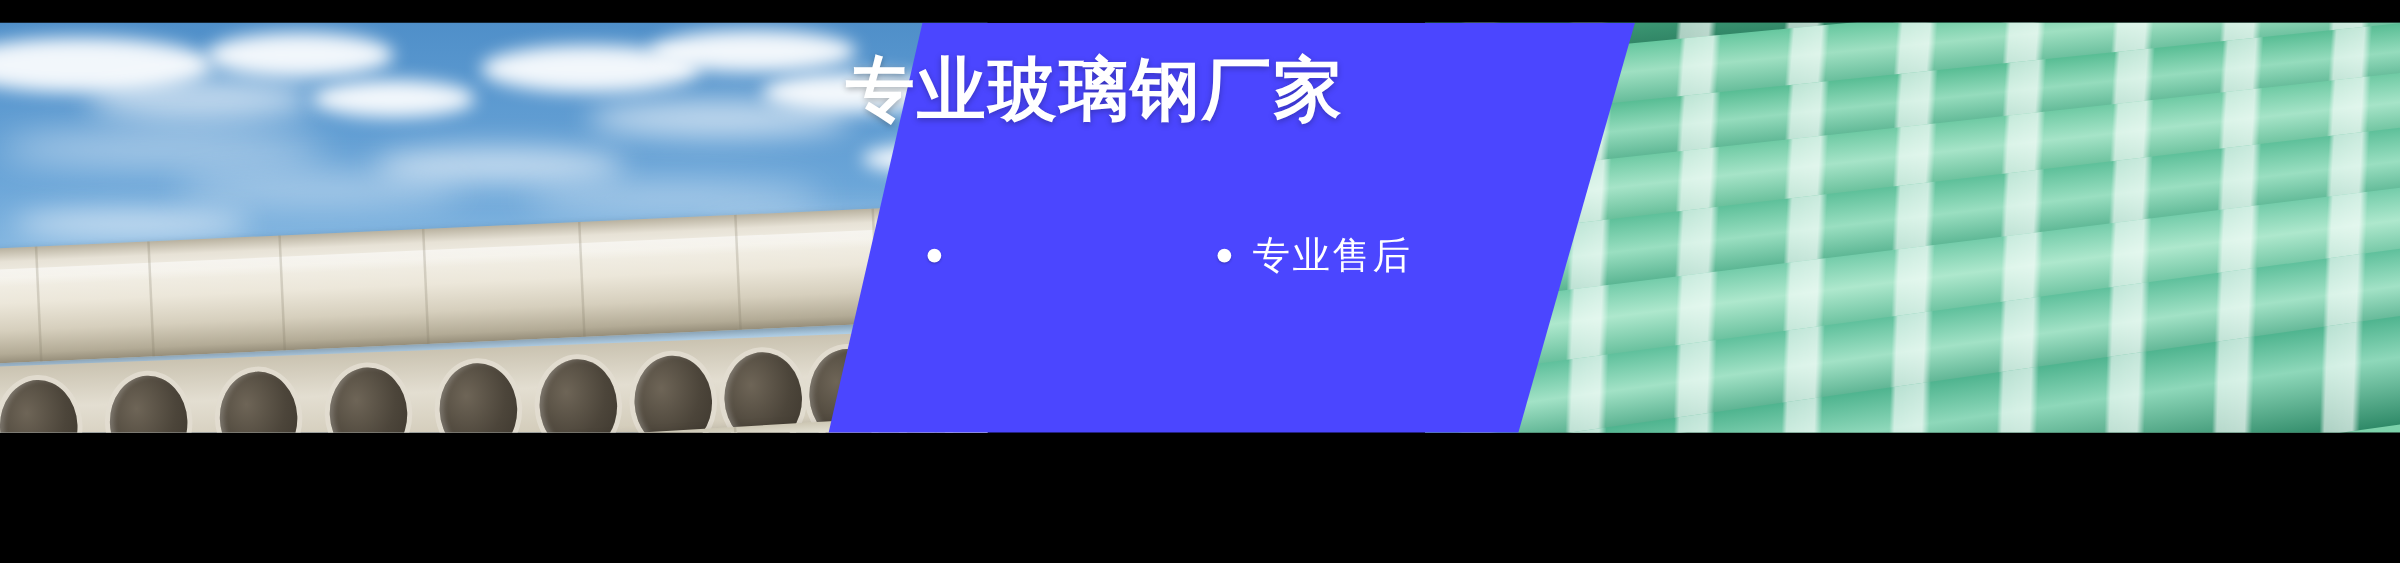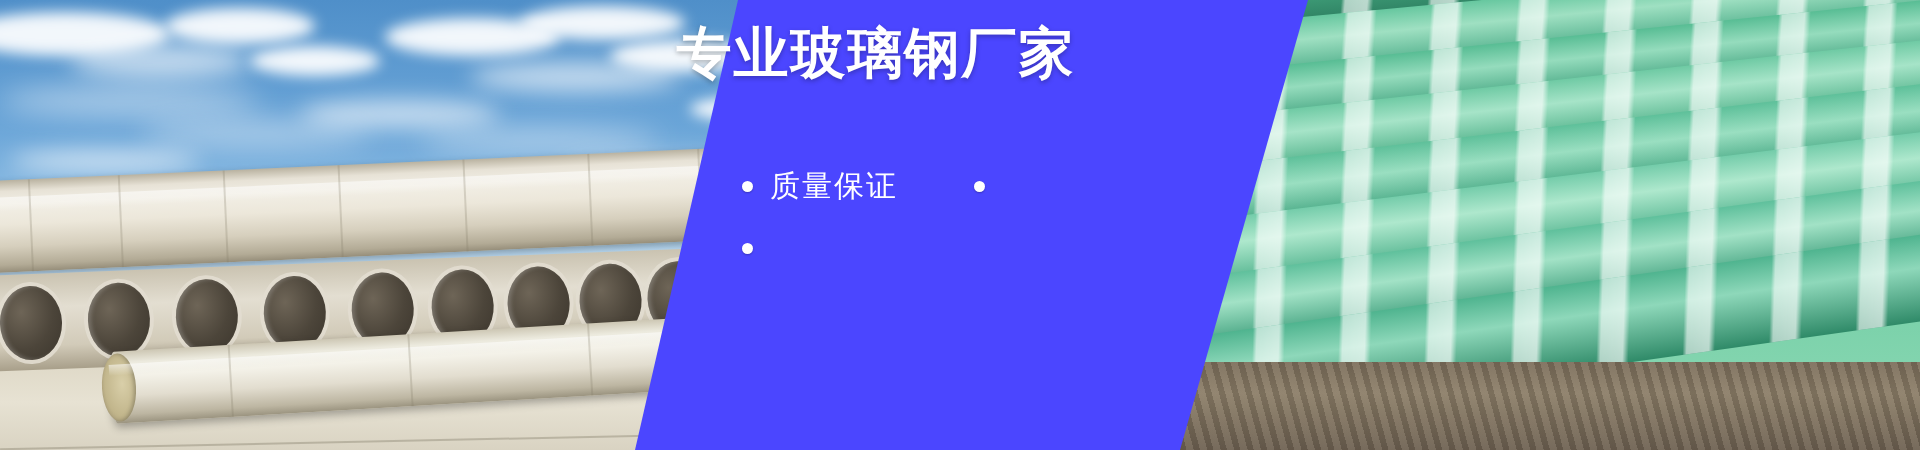--- a/index.html
+++ b/index.html
@@ -1,22 +1,23 @@
 <!DOCTYPE html>
 <html><head>
 <meta charset="utf-8">
 <style>
   * { margin:0; padding:0; box-sizing:border-box; }
   html,body { width:1920px; height:450px; overflow:hidden; background:#000; }
 
   .banner {
     position:relative;
-    width:1920px; height:450px;
+    width:1920px; height:328px;
     overflow:hidden;
     font-family:"Liberation Sans","DejaVu Sans",sans-serif;
+    margin-top:18px;
   }
 
   
   .photo-left {
     position:absolute; left:0; top:0; width:790px; height:450px;
     overflow:hidden;
     background:linear-gradient(180deg,#4f8fc9 0%,#6aa5d8 28%,#8dbde4 45%,#a9cfea 52%,#b7d6ee 56%);
   }
   .sky-clouds { position:absolute; inset:0; }
   .cloud {
@@ -282,24 +283,21 @@
 
   <div class="panel-content">
 
     <div class="title-block">
       <div class="main-title">专业玻璃钢厂家</div>
     </div>
 
     <div class="features">
       <div class="feature">
         <span class="bullet-dot"></span>
-        <span>质量保证</span>
       </div>
       <div class="feature">
         <span class="bullet-dot"></span>
-      </div>
-      <div class="feature">
-        <span class="bullet-dot"></span>
+        <span>专业售后</span>
       </div>
     </div>
 
   </div>
 </div>
 
 </body></html>

